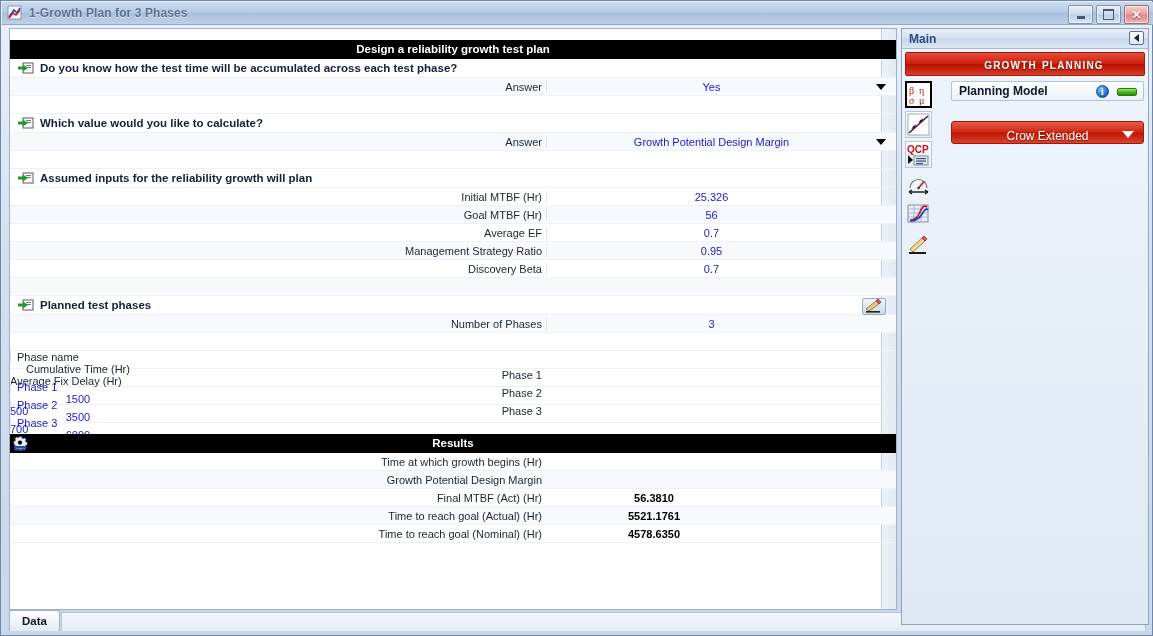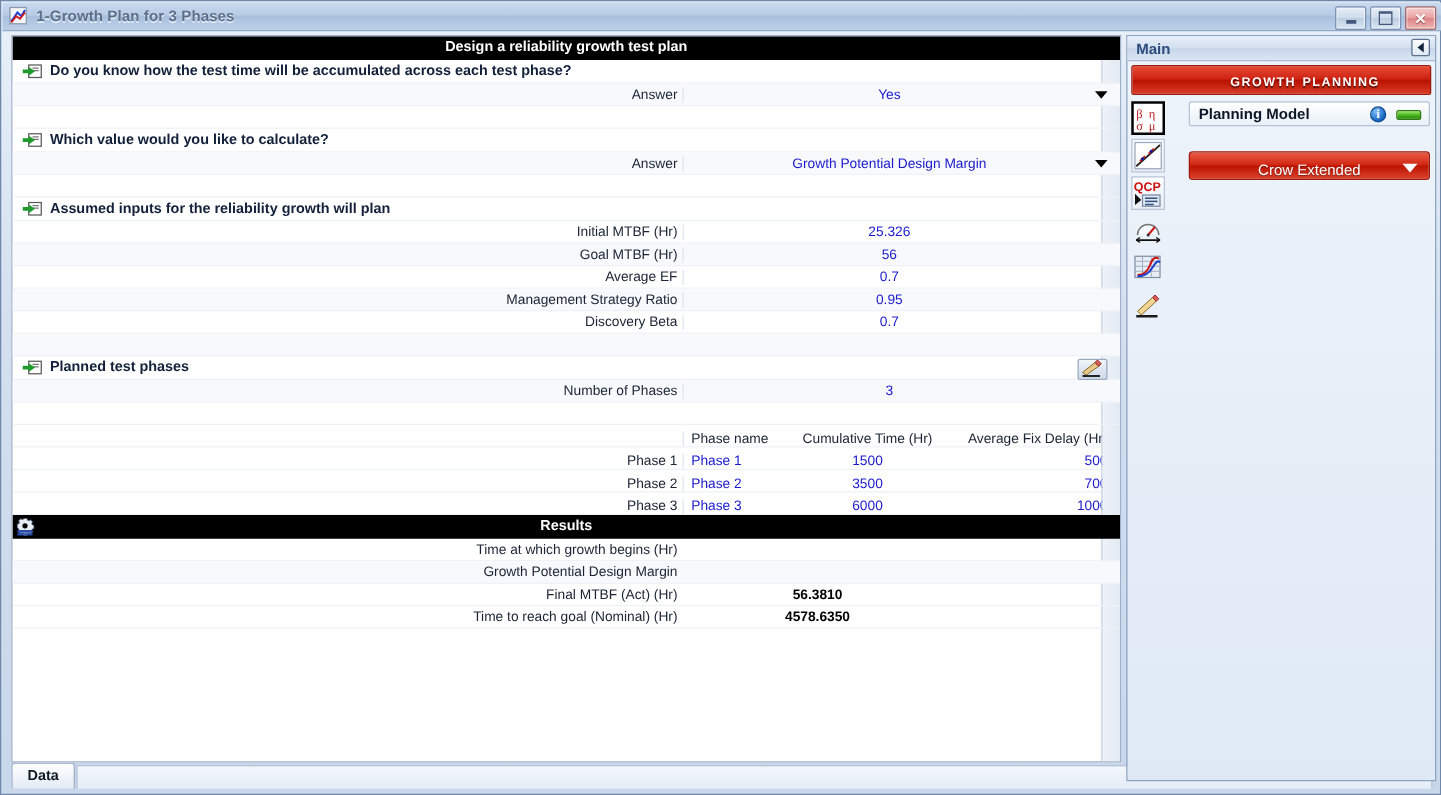--- a/index.html
+++ b/index.html
@@ -47,21 +47,21 @@
 
   
   .gridpanel{
     position:absolute;left:8px;top:27px;width:888px;height:582px;
     background:#fff;border:1px solid #9fb0c8;box-sizing:border-box;
     overflow:hidden;
   }
 
   .blackbar{
     background:#000;color:#fff;height:19px;line-height:19px;
-    font-weight:bold;font-size:11.5px;text-align:center;position:relative;
+    font-weight:bold;font-size:11.5px;text-align:center;position:relative;margin-top:11px;
   }
   .blackbar .bicon{position:absolute;left:3px;top:2px;width:16px;height:15px;}
 
   .row{
     height:18px;display:flex;align-items:center;
     border-bottom:1px solid #eef1f6;box-sizing:border-box;
     position:relative;
   }
   .row.alt{background:#f7f9fc;}
   .row.sect{height:19px;}
@@ -79,21 +79,21 @@
   }
   .valcell.noborder{border-left:none;}
   .valcell.res{color:#000;font-weight:bold;padding-right:134px;}
   .caret{
     position:absolute;right:10px;top:6px;width:0;height:0;
     border-left:5px solid transparent;border-right:5px solid transparent;
     border-top:6px solid #000;
   }
 
   
-  .ptrow{height:18px;display:flex;align-items:flex-end;border-bottom:1px solid #eef1f6;box-sizing:border-box;}
+  .ptrow{height:18px;display:flex;align-items:flex-start;border-bottom:1px solid #eef1f6;box-sizing:border-box;flex-direction:column;}
   .pt-lead{width:536px;text-align:right;padding-right:4px;box-sizing:border-box;color:#1b2434;font-size:11px;}
   .pt-c1{width:80px;padding-left:6px;box-sizing:border-box;color:#1a1acc;font-size:11px;border-left:1px solid #dfe5ee;}
   .pt-c2{width:136px;text-align:center;box-sizing:border-box;color:#1a1acc;font-size:11px;}
   .pt-c3{flex:1;text-align:right;padding-right:10px;box-sizing:border-box;color:#1a1acc;font-size:11px;}
   .ptrow.head .pt-c1,.ptrow.head .pt-c2,.ptrow.head .pt-c3{color:#1b2434;}
 
   .editbtn{
     position:absolute;right:10px;top:2px;width:24px;height:17px;
     border:1px solid #98a8bf;border-radius:2px;
     background:linear-gradient(180deg,#f2f6fb 0%,#dde6f1 50%,#cdd9e8 100%);
@@ -376,20 +376,24 @@
     <div class="row">
       <span class="lbl">Time at which growth begins (Hr)</span>
     </div>
     <div class="row alt">
       <span class="lbl">Growth Potential Design Margin</span>
     </div>
     <div class="row">
       <span class="lbl">Final MTBF (Act) (Hr)</span>
       <span class="valcell res noborder">56.3810</span>
     </div>
+    <div class="row alt">
+      <span class="lbl">Time to reach goal (Actual) (Hr)</span>
+      <span class="valcell res noborder">5521.1761</span>
+    </div>
     <div class="row">
       <span class="lbl">Time to reach goal (Nominal) (Hr)</span>
       <span class="valcell res noborder">4578.6350</span>
     </div>
   </div>
 
   <div class="tabstrip">
     <div class="tabrest"></div>
     <div class="tab">
       <span>Data</span>

